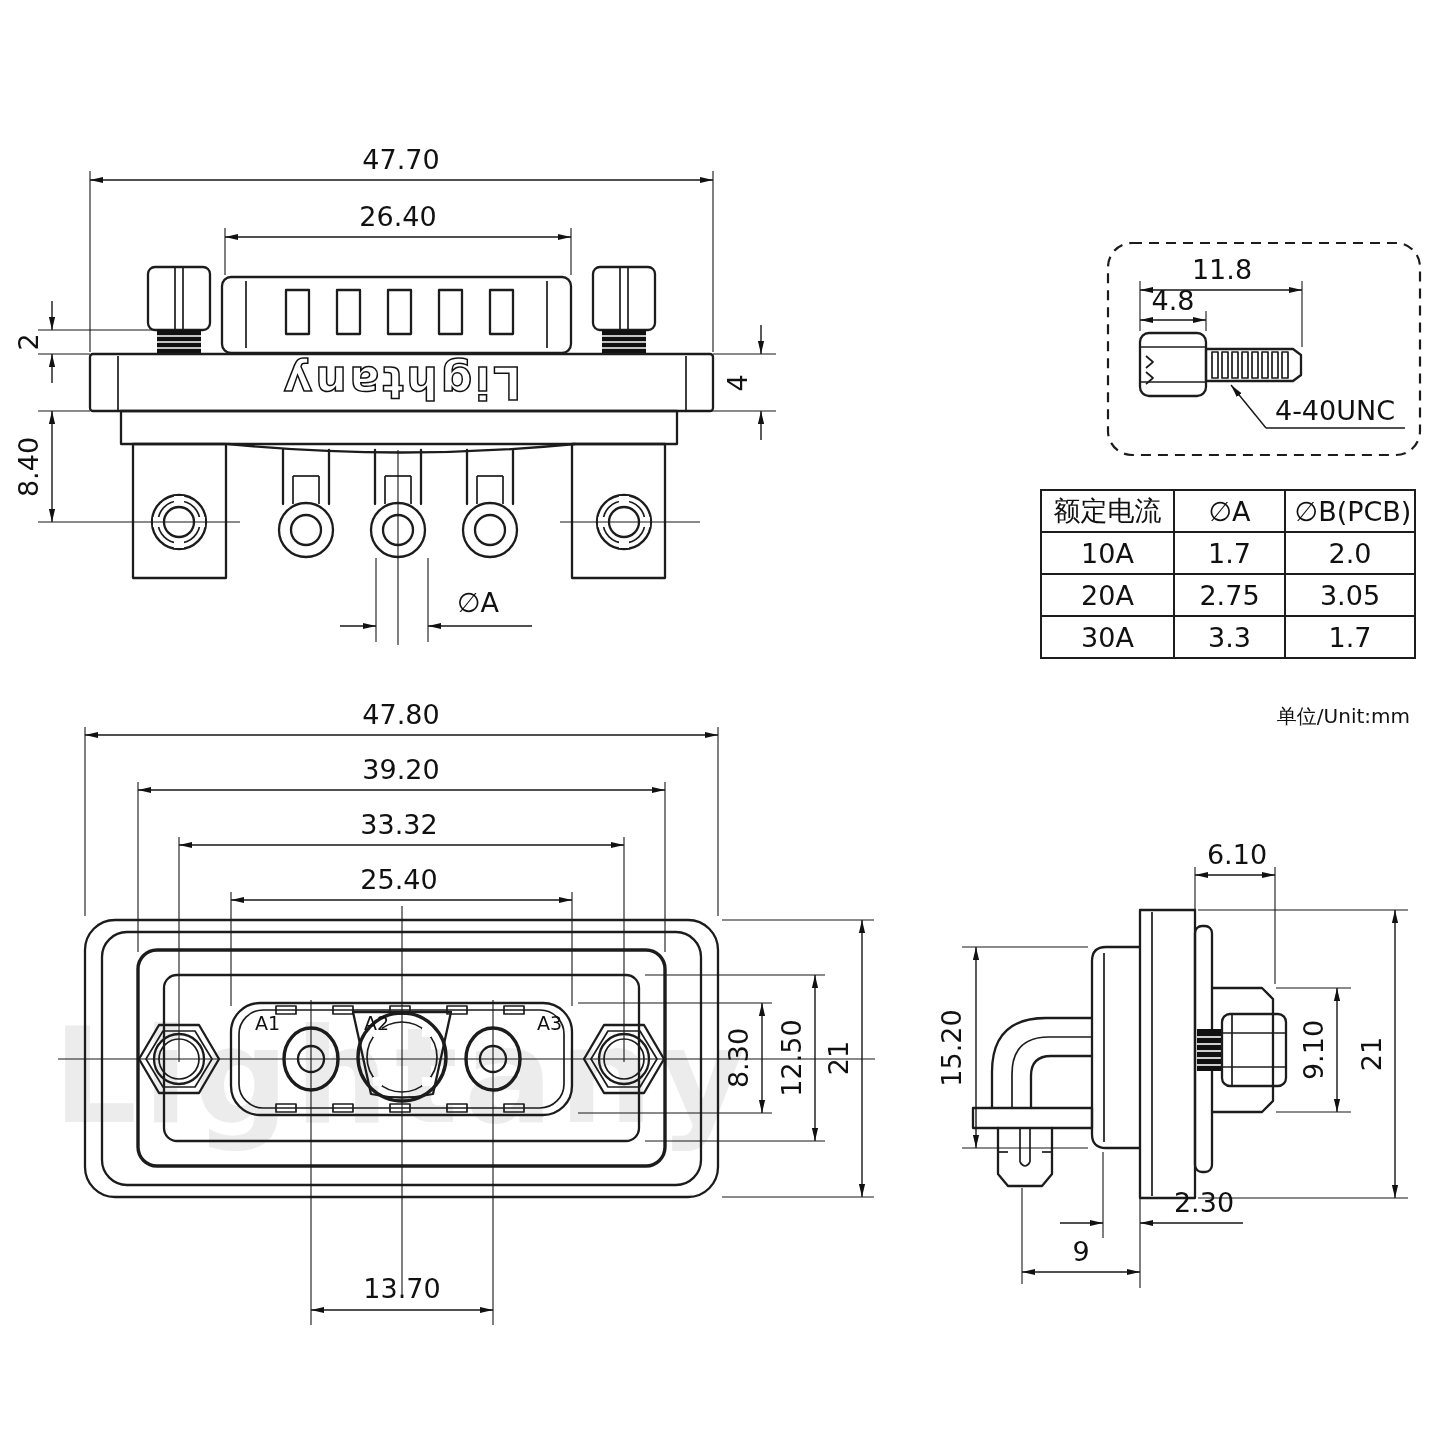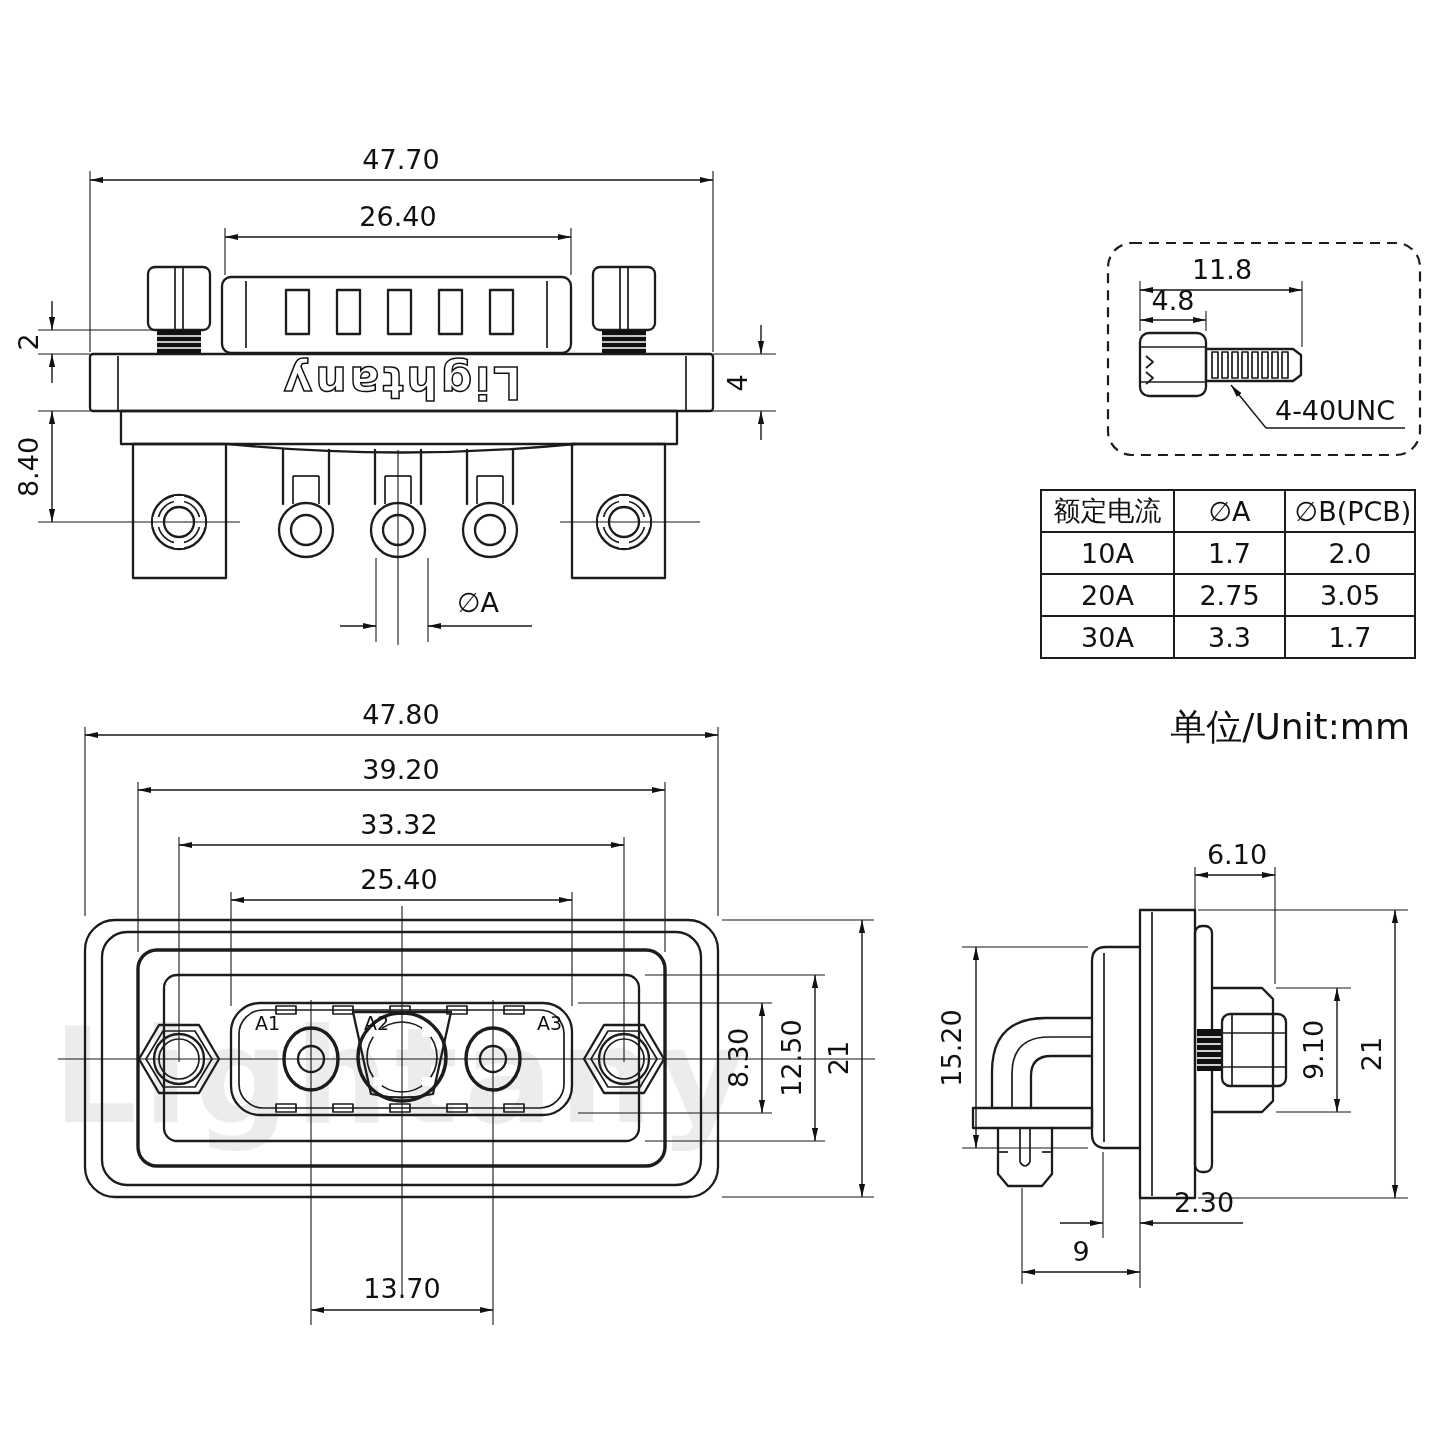--- a/index.html
+++ b/index.html
@@ -25,21 +25,21 @@
   .wm { font-size:132px; font-weight:bold; text-anchor:middle; fill:#ececec; letter-spacing:6px; }
 
   
   #rating-table { position:absolute; left:1040px; top:489px; border-collapse:collapse; }
   #rating-table td { border:2.4px solid #1c1c1c; text-align:center; vertical-align:middle;
                      font-size:27px; color:#111; padding:0; height:40px; }
   #rating-table td.c0 { width:131px; }
   #rating-table td.c1 { width:109px; }
   #rating-table td.c2 { width:122px;padding-left:6px; }
   #units-note { position:absolute; left:1040px; top:703px; width:370px; text-align:right;
-                font-size:36px; color:#111; }
+                font-size:20px; color:#111; }
 </style>
 </head>
 <body>
 
 <div id="stage">
 
 <svg width="1440" height="1440" viewBox="0 0 1440 1440">
   <defs>
     <marker id="arr" markerWidth="14" markerHeight="8" refX="13" refY="4" orient="auto-start-reverse" markerUnits="userSpaceOnUse">
       <path d="M13,4 L0,0.9 L0,7.1 Z" fill="#111"></path>

